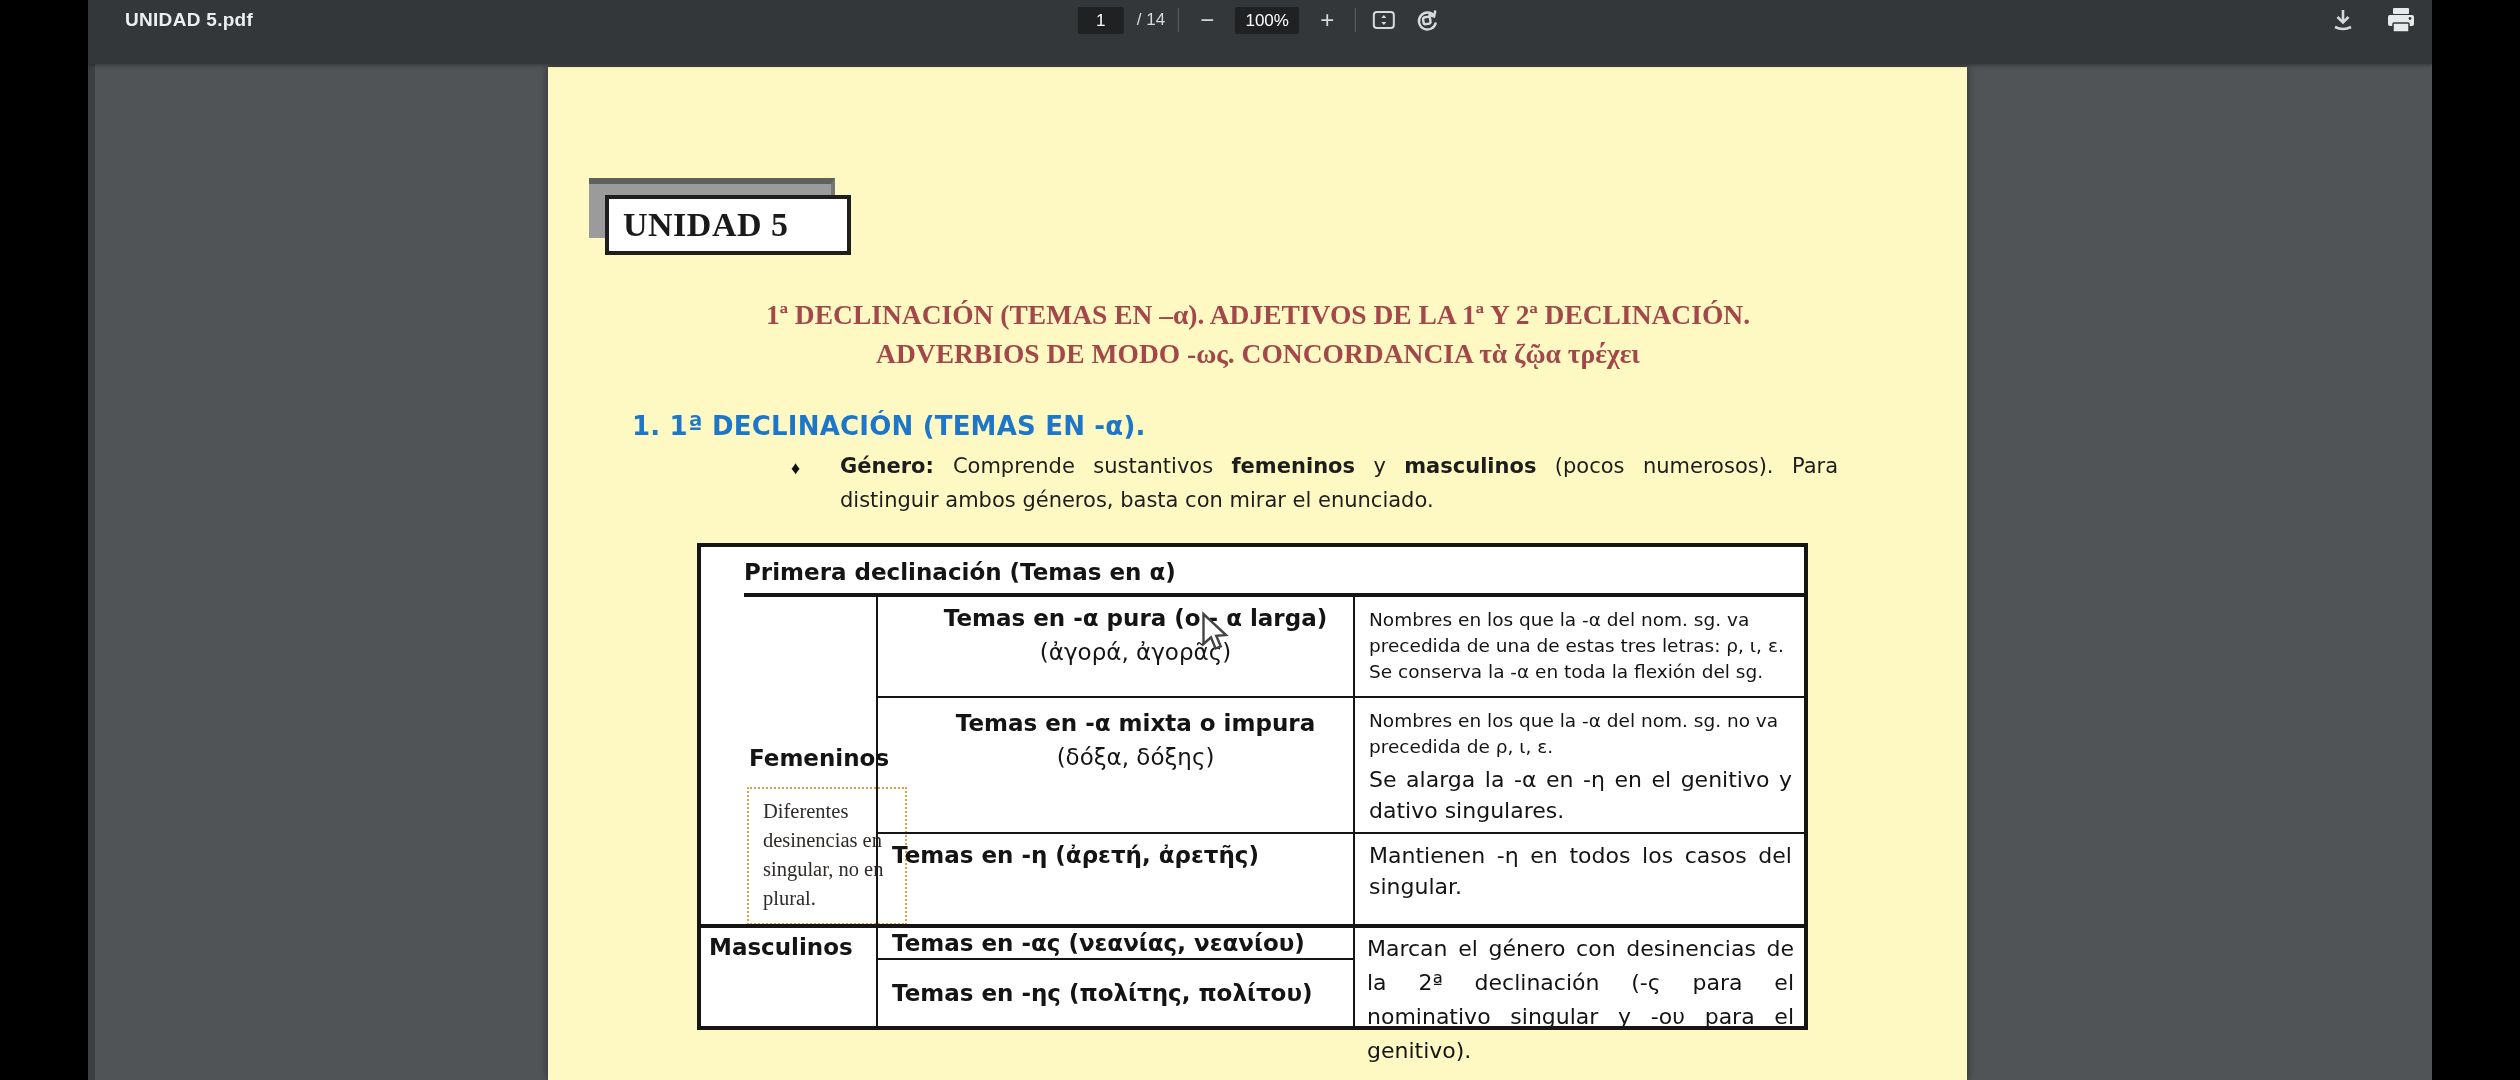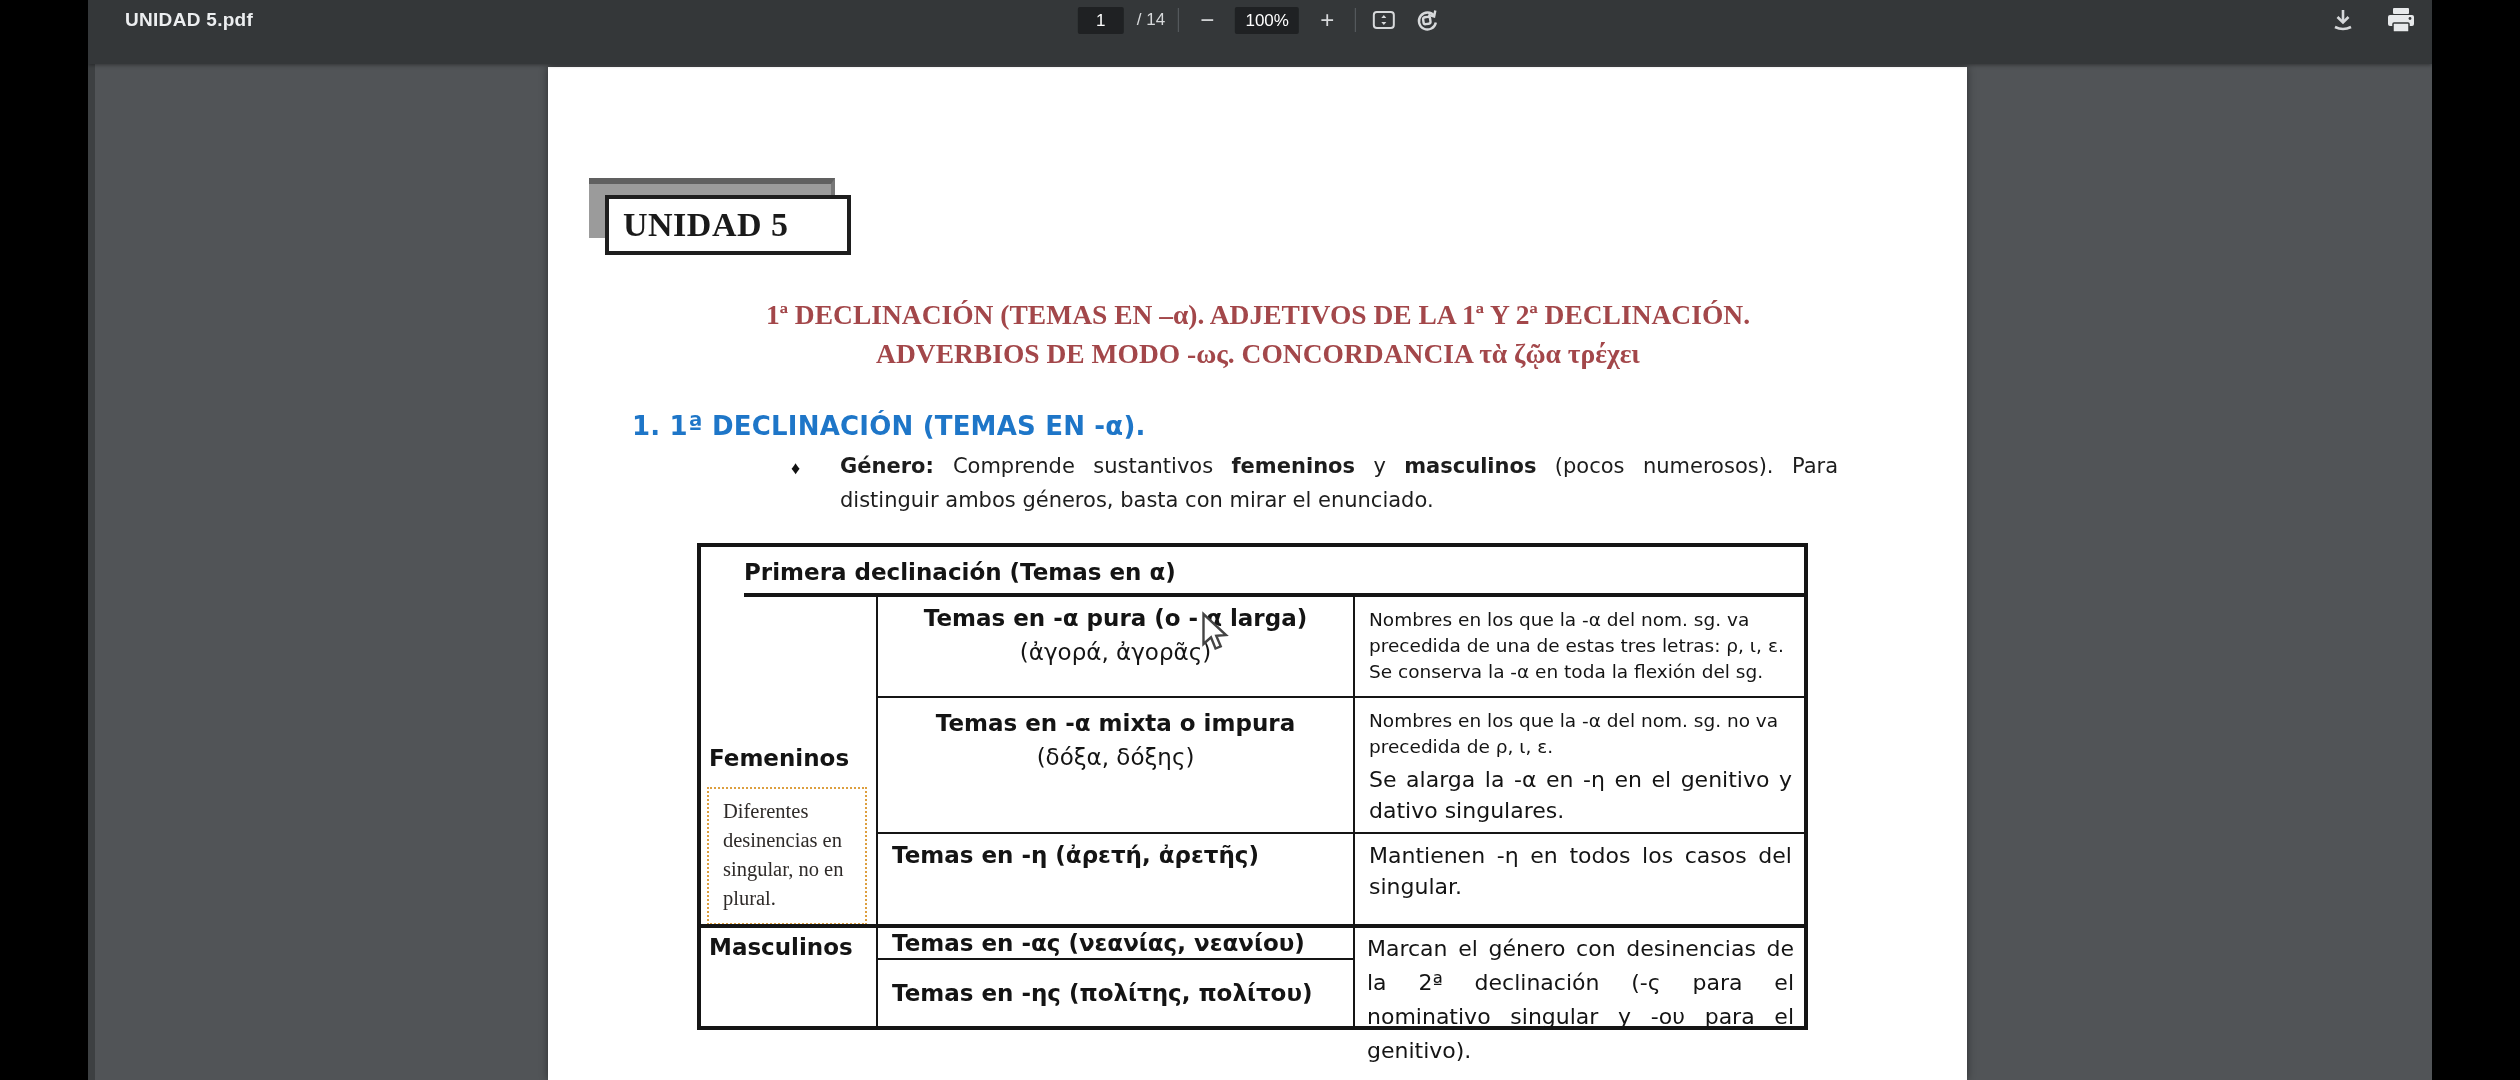--- a/index.html
+++ b/index.html
@@ -28,21 +28,21 @@
   .tb-btn { display:flex; align-items:center; justify-content:center; width:30px; height:28px;
             cursor:pointer; color:#d7d9db; }
   .tb-btn svg { display:block; }
   .glyph-btn { font-size:24px; line-height:26px; color:#d7d9db; }
 
   
   .viewer { position:absolute; left:0; top:64px; width:100%; height:1016px;
             background:#515457; overflow:hidden; }
   .viewer-edge { position:absolute; left:0; top:0; width:7px; height:100%; background:#3d4042; }
   .page { position:absolute; left:460px; top:3px; width:1419px; height:1013px;
-          background:#ffffff; box-shadow:0 0 8px rgba(0,0,0,.45); }
+          background:#fef9c3; box-shadow:0 0 8px rgba(0,0,0,.45); }
 
   
   .unidad-wrap { position:absolute; left:57px; top:128px; }
   .unidad-shadow { position:absolute; left:-16px; top:-17px; width:100%; height:100%;
                    background:#9b9b9b; border-top:6px solid #606060; border-right:4px solid #777; }
   .unidad-box { position:relative; width:246px; height:60px; background:#fff;
                 border:4px solid #1e1e1e; font-family:"Liberation Serif", serif;
                 font-weight:bold; font-size:34px; line-height:52px; padding-left:14px;
                 color:#1a1a1a; letter-spacing:.5px; }
 
@@ -59,21 +59,21 @@
                  color:#1d1d1d; text-align:justify; }
 
   
   .decl-table { position:absolute; left:149px; top:476px; width:1111px;
                 border:4px solid #151515; background:#fff;
                 font-family:"DejaVu Sans", sans-serif; color:#141414; }
   .dt-header { height:50px; line-height:50px; font-weight:bold;
                font-size:23px; border-bottom:4px solid #151515;margin-left:43px; }
   .dt-grid { display:grid; grid-template-columns:177px 477px 1fr;
              grid-template-rows:101px 136px 90px 36px 66px; }
-  .cell { position:relative; }
+  .cell { position:relative;padding-left:40px; }
   .b-r { border-right:2px solid #151515; }
   .b-b { border-bottom:2px solid #151515; }
   .b-t-thick { border-top:4px solid #151515; }
 
   .cell-fem { grid-column:1; grid-row:1/4; display:flex; flex-direction:column;
               align-items:flex-start; padding-top:148px; }
   .fem-label { font-weight:bold; font-size:23px; padding-left:8px; }
   .fem-note { margin:16px 6px 0 6px; border:2px dotted #DD9F3F; padding:8px 4px 10px 14px;
               font-family:"Liberation Serif", serif; font-size:20.5px; line-height:29px;
               color:#2e2a28; width:160px; }

